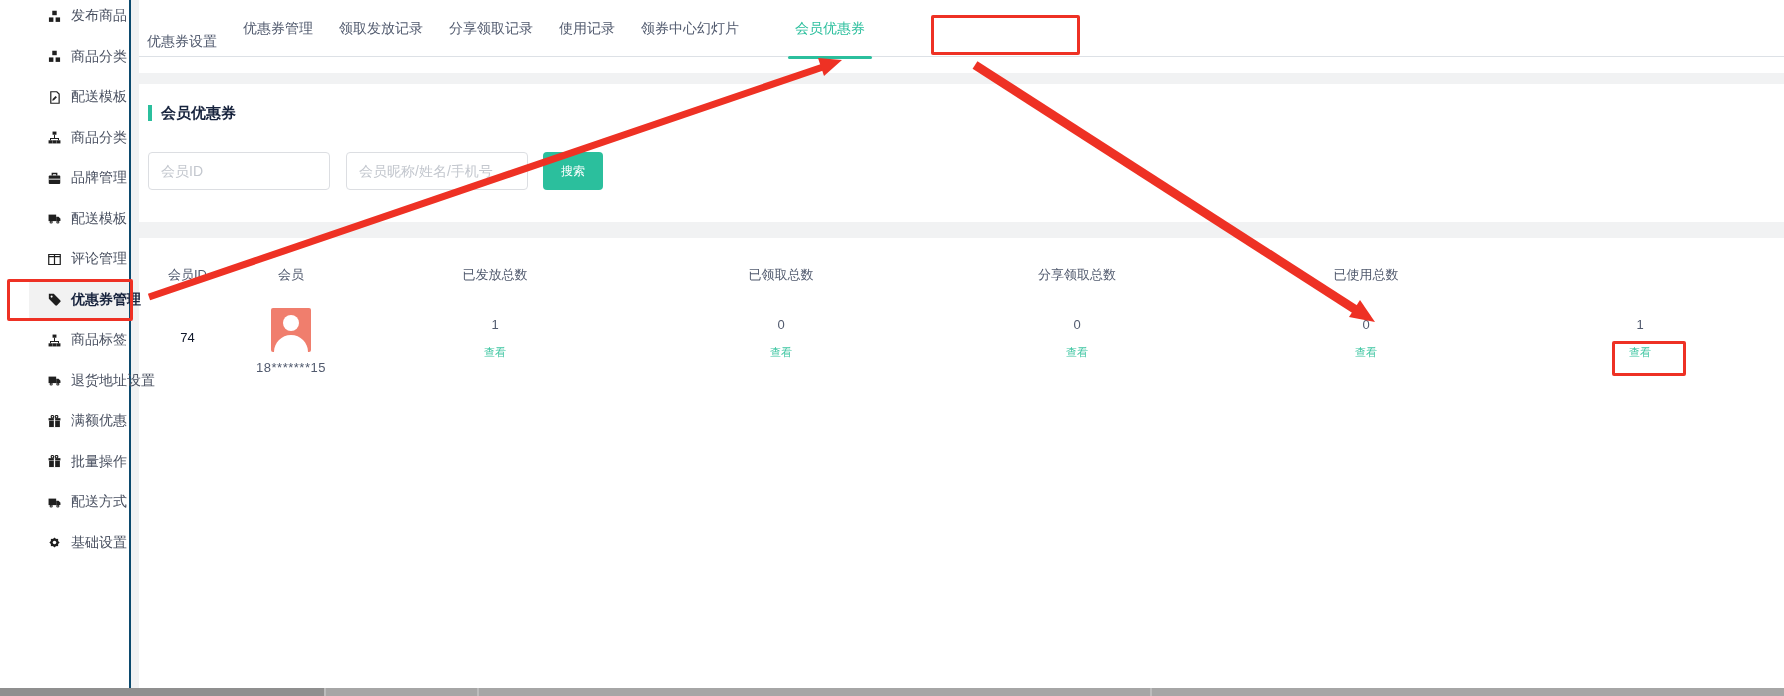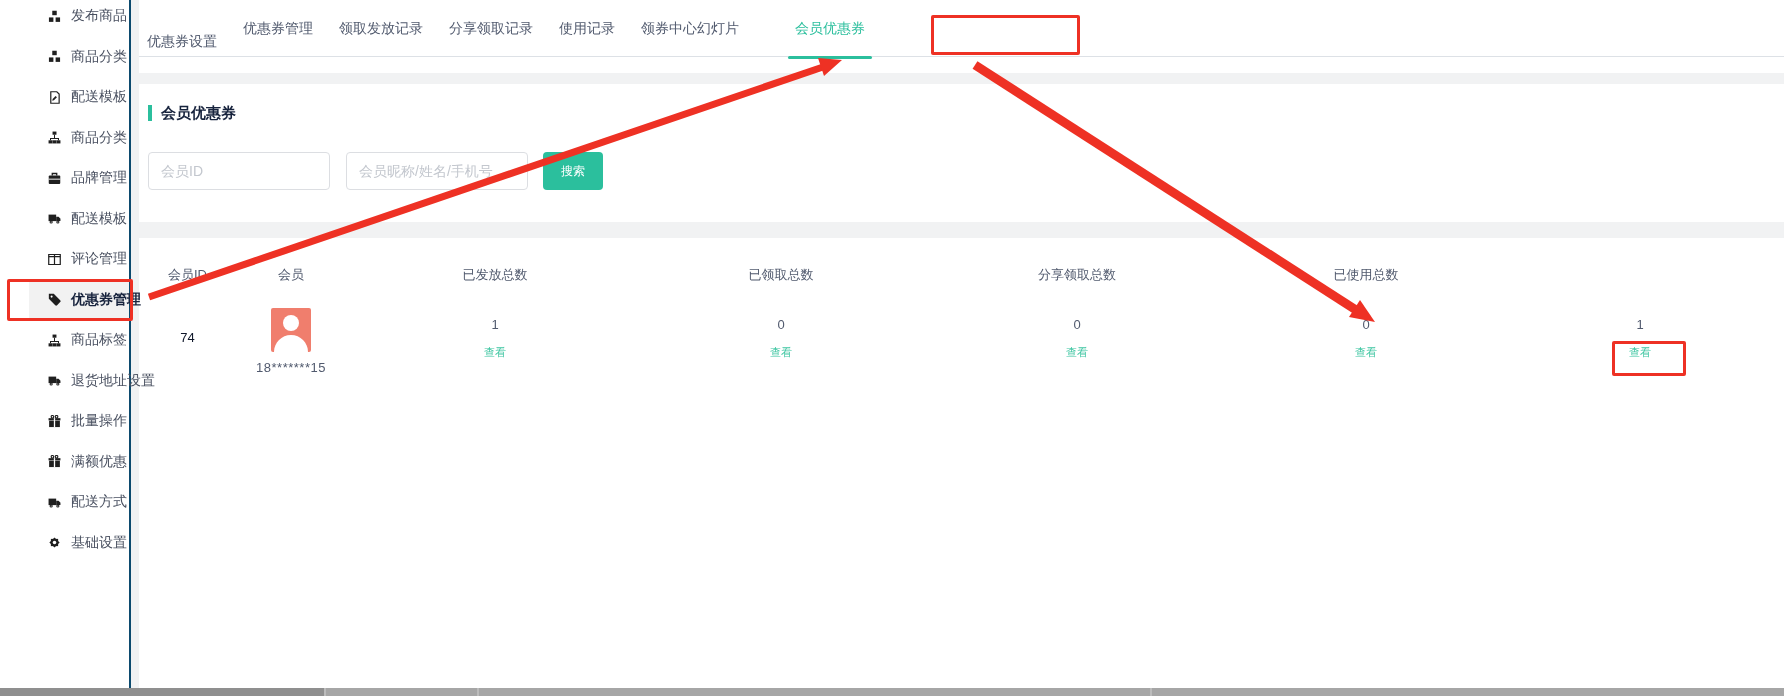--- a/index.html
+++ b/index.html
@@ -189,34 +189,34 @@
     <div class="side-item">
       <span class="icn">
           <svg viewBox="0 0 14 14" fill="#1f1f1f">
             <rect x="1.2" y="6.2" width="11.6" height="6.8"></rect>
             <rect x="0.6" y="3.4" width="12.8" height="2.4"></rect>
             <circle cx="4.8" cy="1.9" r="1.4" fill="none" stroke="#1f1f1f" stroke-width="1.2"></circle>
             <circle cx="9.2" cy="1.9" r="1.4" fill="none" stroke="#1f1f1f" stroke-width="1.2"></circle>
             <rect x="6.3" y="3.4" width="1.4" height="9.6" fill="#fff"></rect>
           </svg>
         </span>
-      <span>批量操作</span>
+      <span>满额优惠</span>
     </div>
 
     <div class="side-item">
       <span class="icn">
           <svg viewBox="0 0 14 14" fill="#1f1f1f">
             <rect x="1.2" y="6.2" width="11.6" height="6.8"></rect>
             <rect x="0.6" y="3.4" width="12.8" height="2.4"></rect>
             <circle cx="4.8" cy="1.9" r="1.4" fill="none" stroke="#1f1f1f" stroke-width="1.2"></circle>
             <circle cx="9.2" cy="1.9" r="1.4" fill="none" stroke="#1f1f1f" stroke-width="1.2"></circle>
             <rect x="6.3" y="3.4" width="1.4" height="9.6" fill="#fff"></rect>
           </svg>
         </span>
-      <span>满额优惠</span>
+      <span>批量操作</span>
     </div>
 
     <div class="side-item">
       <span class="icn">
           <svg viewBox="0 0 14 14" fill="#1f1f1f">
             <path d="M0.6 2.8h8.2v7H0.6z"></path>
             <path d="M8.8 5h2.6l2 2.2v2.6H8.8z"></path>
             <circle cx="3.4" cy="10.8" r="1.7"></circle>
             <circle cx="10.6" cy="10.8" r="1.7"></circle>
             <circle cx="3.4" cy="10.8" r="0.6" fill="#fff"></circle>

